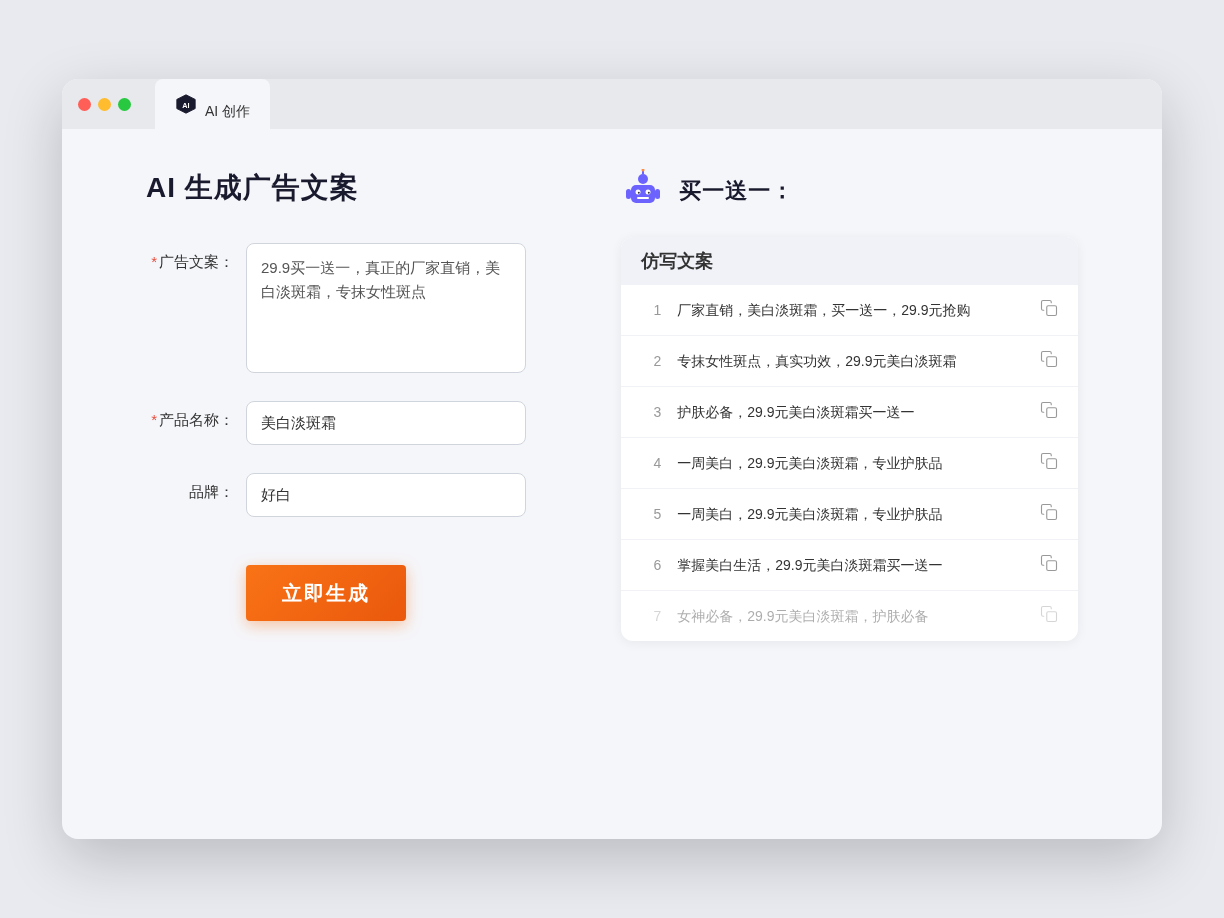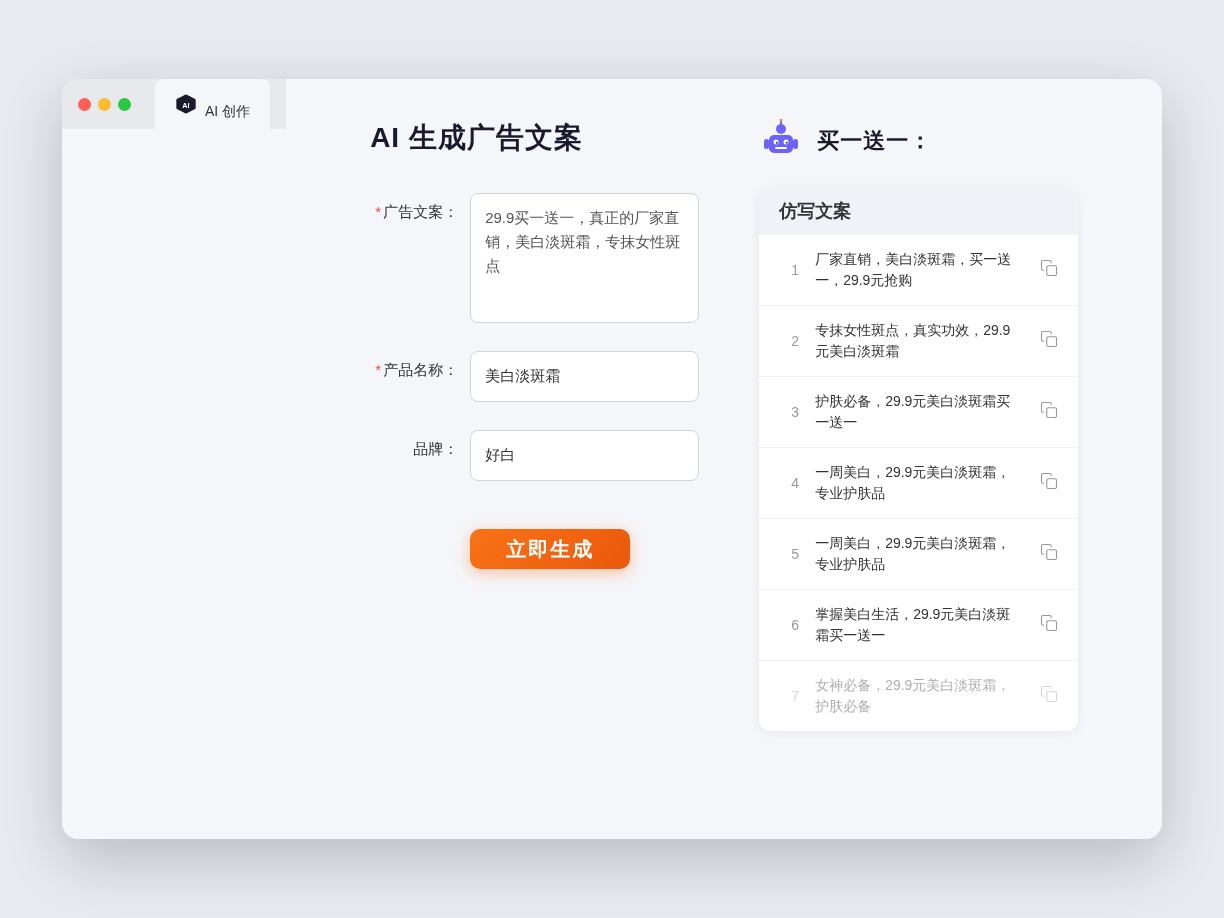--- a/index.html
+++ b/index.html
@@ -20,21 +20,21 @@
     }
 
     .browser-window {
       width: 1100px;
       height: 760px;
       background: #f5f6fa;
       border-radius: 16px;
       box-shadow: 0 20px 60px rgba(0,0,0,0.2);
       overflow: hidden;
       display: flex;
-      flex-direction: row;
+      flex-direction: column;
     }
 
     .title-bar {
       background: #e8e9ed;
       height: 50px;
       display: flex;
       align-items: center;
       padding: 0 16px;
       gap: 12px;
       flex-shrink: 0;
@@ -134,39 +134,39 @@
       resize: none;
       outline: none;
       background: white;
       font-family: inherit;
       line-height: 1.6;
     }
 
     .form-input {
       flex: 1;
       max-width: 280px;
-      height: 51px;
+      height: 44px;
       border: 1.5px solid #d0d5dd;
       border-radius: 8px;
       padding: 0 14px;
       font-size: 15px;
       color: #333;
       outline: none;
       background: white;
       font-family: inherit;
     }
 
     .generate-btn {
       margin-top: 20px;
       margin-left: 100px;
       width: 160px;
-      height: 40px;
+      height: 56px;
       background: linear-gradient(135deg, #f97316, #ea580c);
       border: none;
-      border-radius: 10px;
+      border-radius: 4px;
       color: white;
       font-size: 20px;
       font-weight: 600;
       cursor: pointer;
       letter-spacing: 2px;
       box-shadow: 0 4px 15px rgba(249, 115, 22, 0.4);
     }
 
     
     .right-panel {

